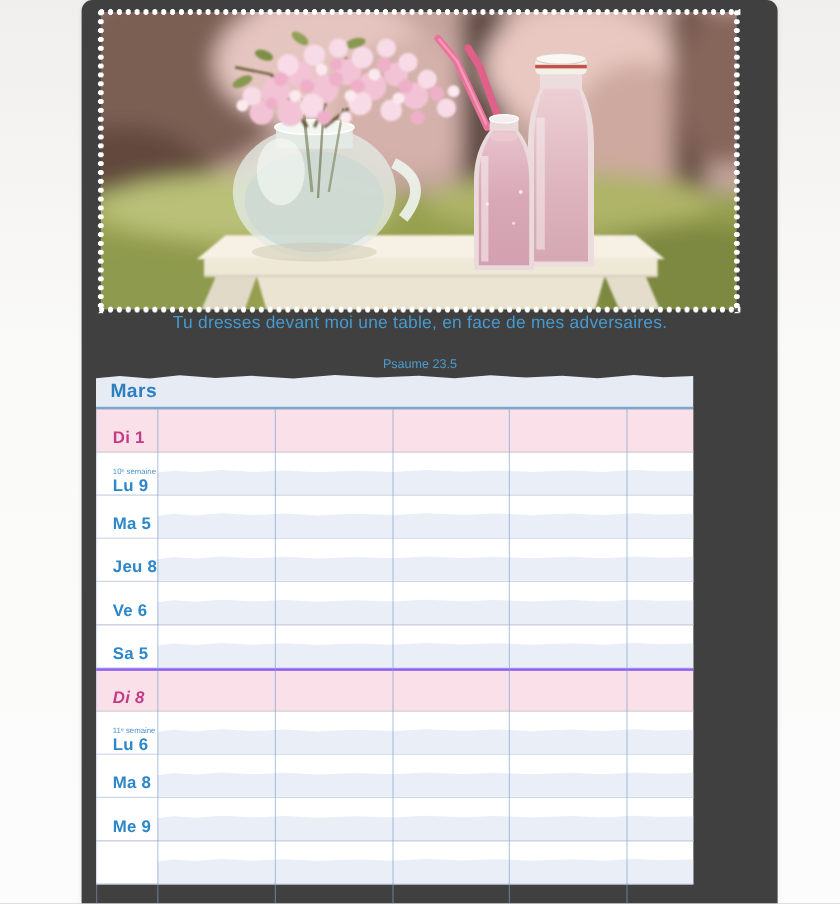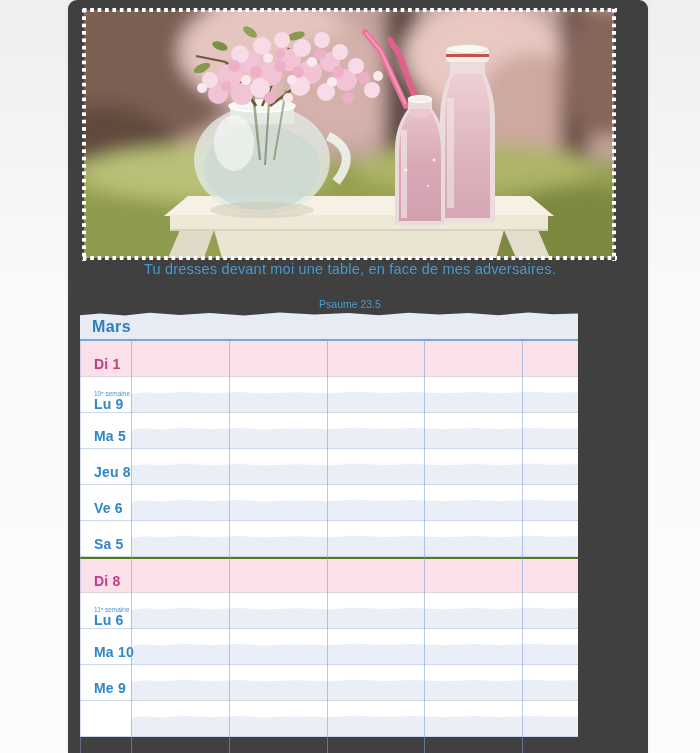--- a/index.html
+++ b/index.html
@@ -36,21 +36,21 @@
   .month-band{
     position:absolute;left:0;top:0;width:100%;height:30px;box-sizing:border-box;
     background:#e7ebf4;border-bottom:2px solid #78a7d6;
     clip-path:polygon(0 14%,4% 8%,9% 15%,14% 6%,20% 13%,26% 7%,33% 15%,40% 5%,47% 12%,54% 7%,60% 14%,66% 6%,72% 12%,78% 7%,84% 14%,90% 5%,95% 11%,100% 8%,100% 100%,0 100%);
     display:flex;align-items:flex-end;padding:0 0 3px 12px;
   }
   .month-label{font-size:16px;font-weight:700;color:#2b7fc1;letter-spacing:0.4px;}
   .rows{position:absolute;left:0;top:30px;width:100%;}
   .row{position:relative;height:36px;box-sizing:border-box;border-bottom:1px solid #ccd7ea;background:#ffffff;}
   .row.sunday{background:#f9e0e9;border-bottom-color:#e0d2dc;}
-  .row.sunday.pink-top{border-top:2px solid #4d7c0f;}
+  .row.sunday.pink-top{border-top:2px solid #8b5cf6;font-style:italic;}
   .wash{
     position:absolute;left:51px;right:0;bottom:0;height:22px;background:#e9eef7;
     clip-path:polygon(0 18%,3% 10%,7% 16%,12% 8%,18% 15%,24% 9%,30% 16%,37% 10%,44% 15%,50% 8%,57% 14%,63% 9%,70% 15%,77% 9%,83% 15%,89% 8%,94% 13%,100% 10%,100% 100%,0 100%);
   }
   .day-cell{
     position:absolute;left:0;top:12px;bottom:0;width:51px;box-sizing:border-box;
     display:flex;flex-direction:column;justify-content:center;align-items:flex-start;
     padding-right:6px;
     margin-left:14px;
   }
@@ -282,21 +282,21 @@
         <div class="wash"></div>
         <div class="day-cell">
           <div class="week-label">11ᵉ semaine</div>
           <div class="day-label">Lu 6</div>
         </div>
         <div class="entry-area"></div>
       </div>
       <div class="row weekday">
         <div class="wash"></div>
         <div class="day-cell">
-          <div class="day-label">Ma 10</div>
+          <div class="day-label">Ma 8</div>
         </div>
         <div class="entry-area"></div>
       </div>
       <div class="row weekday">
         <div class="wash"></div>
         <div class="day-cell">
           <div class="day-label">Me 9</div>
         </div>
         <div class="entry-area"></div>
       </div>

